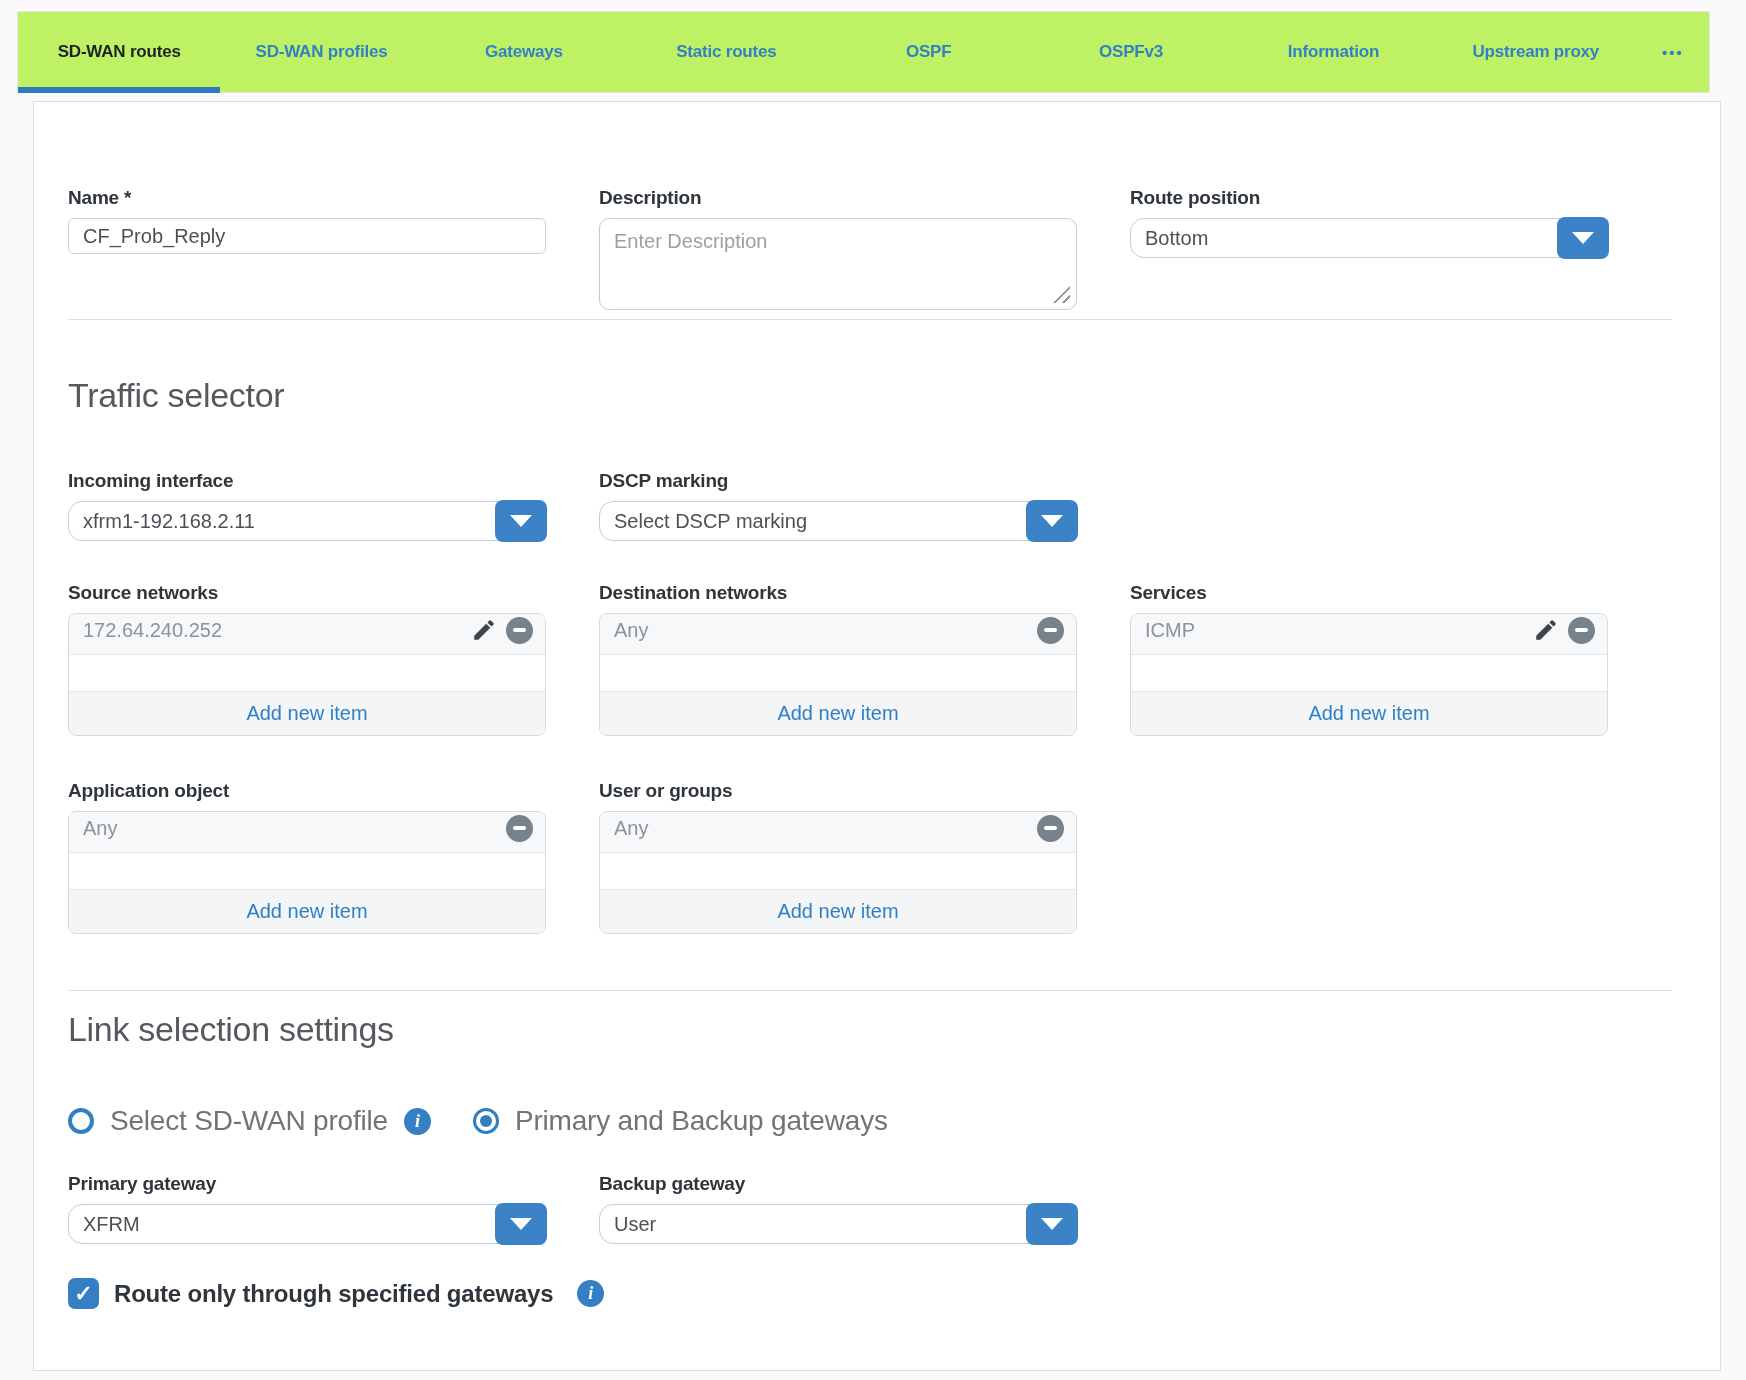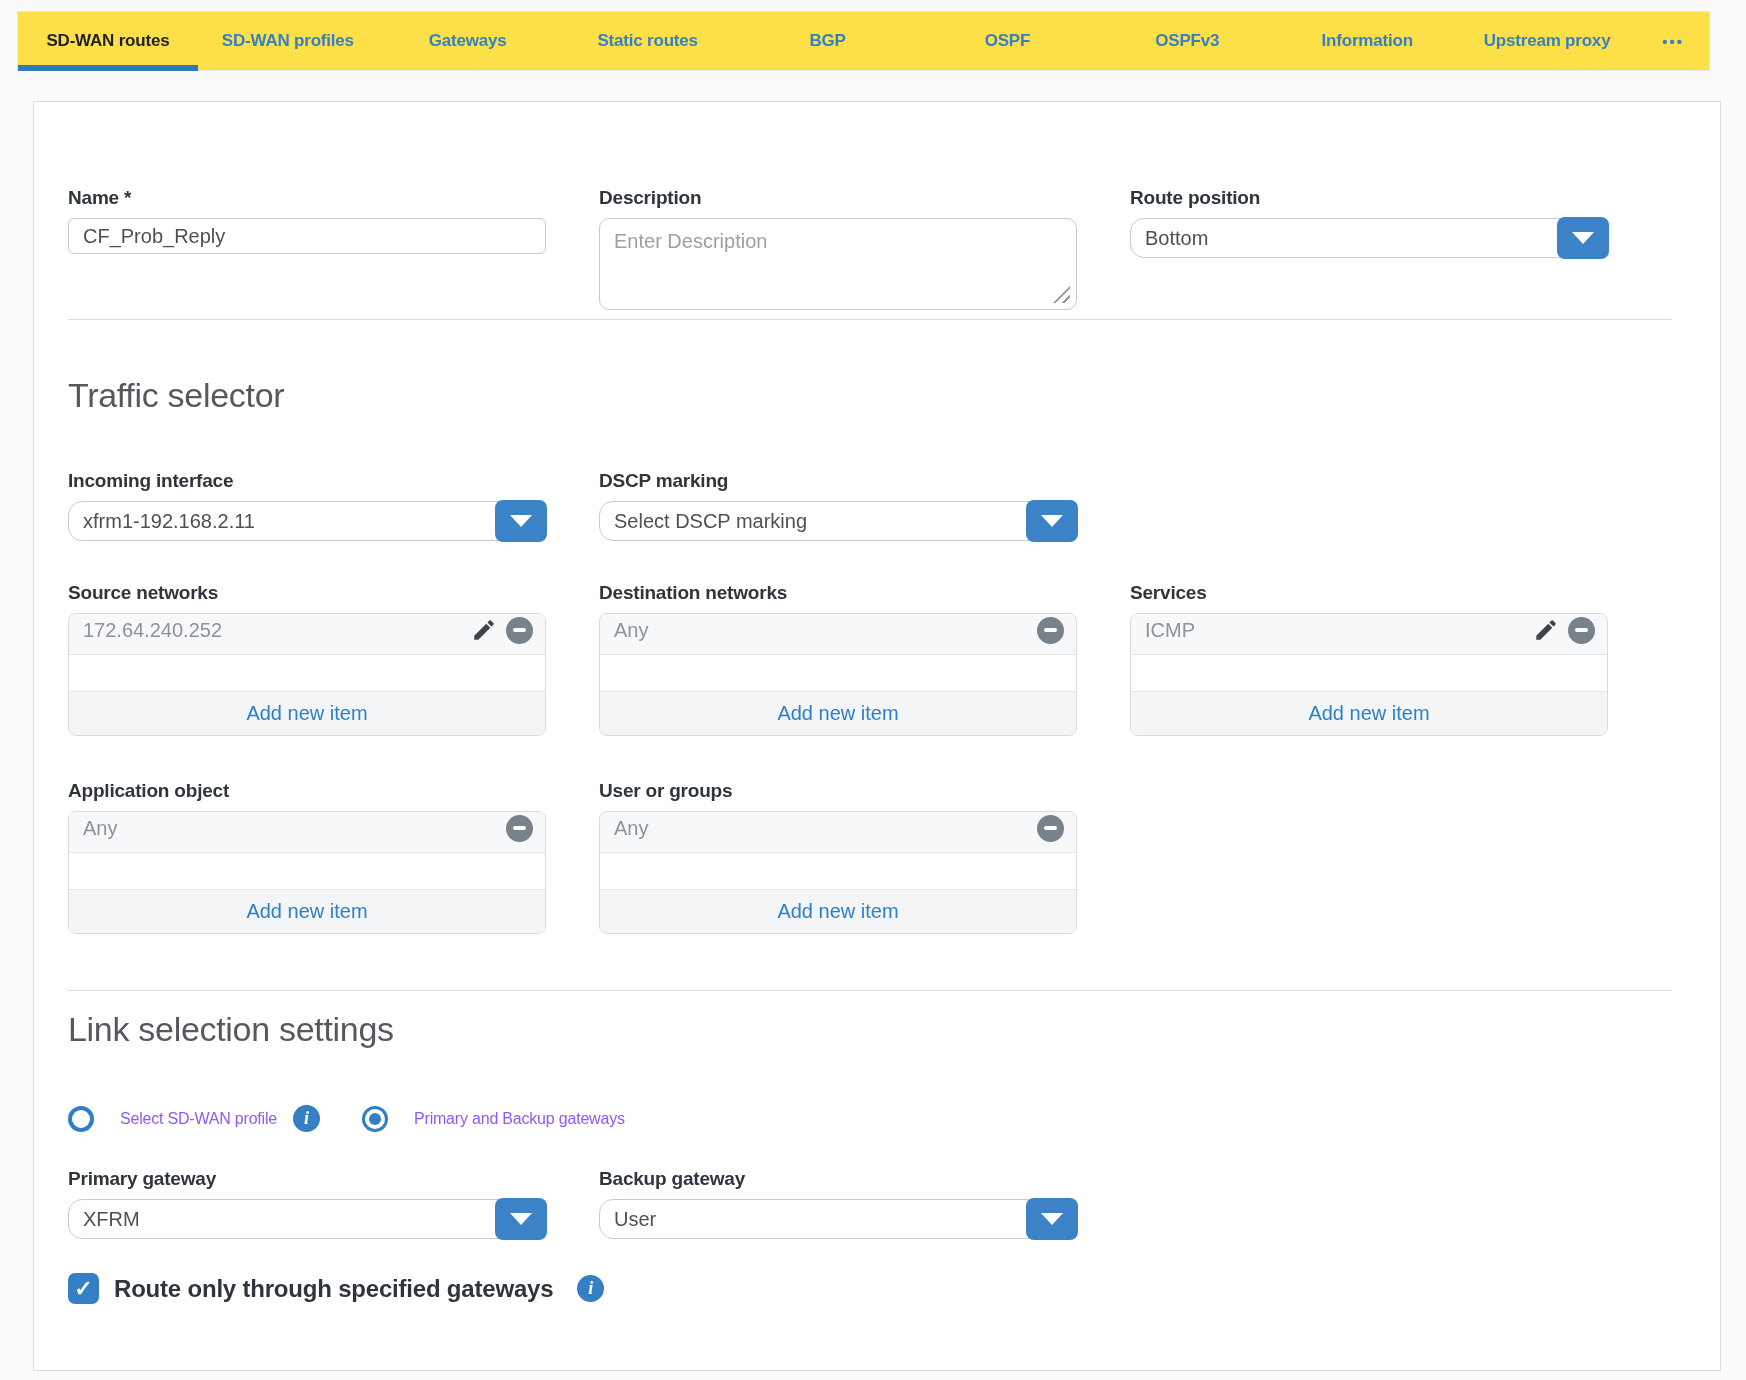--- a/index.html
+++ b/index.html
@@ -7,22 +7,22 @@
   body {
     background:#fafafa;
     font-family:"Liberation Sans", sans-serif;
     position:relative;
     overflow:hidden;
     color:#2f353c;
   }
 
   
   .tabbar {
-    position:absolute; left:17px; top:11px; width:1693px; height:60px;
-    background:#fde047; border:1px solid #e4e5e6;
+    position:absolute; left:17px; top:11px; width:1693px; height:82px;
+    background:#bef264; border:1px solid #e4e5e6;
     display:flex; align-items:stretch;
   }
   .tab {
     flex:1; display:flex; align-items:center; justify-content:center;
     font-size:17px; font-weight:700; color:#3580c4; cursor:pointer;
     position:relative; white-space:nowrap; letter-spacing:-0.2px;
   }
   .tab.active { color:#1e2227; }
   .tab.active::after {
     content:""; position:absolute; left:0; right:0; bottom:-1px; height:6px;
@@ -125,21 +125,21 @@
   .radio-row { margin-top:55px; display:flex; align-items:center; }
   .radio-opt { display:flex; align-items:center; cursor:pointer; }
   .radio {
     width:26px; height:26px; border-radius:50%; border:4px solid #2f7fc1;
     background:#fff; flex:0 0 26px;
   }
   .radio.checked {
     border-width:3px; display:flex; align-items:center; justify-content:center;
   }
   .radio.checked::after { content:""; width:12px; height:12px; border-radius:50%; background:#2f7fc1; }
-  .radio-label { font-size:16px; color:#8b5cf6; margin-left:26px; letter-spacing:-0.2px; }
+  .radio-label { font-size:28px; color:#737373; margin-left:16px; letter-spacing:-0.2px; }
   .info-icon {
     width:27px; height:27px; border-radius:50%; background:#3580c4; color:#fff;
     display:flex; align-items:center; justify-content:center;
     font:italic 700 18px "Liberation Serif", serif; cursor:pointer; flex:0 0 27px;
   }
   .gap-info { margin-left:16px; }
   .gap-opt { margin-left:42px; }
 
   .check-row { margin-top:34px; display:flex; align-items:center; }
   .checkbox {
@@ -151,21 +151,20 @@
   .check-row .info-icon { margin-left:24px; }
 </style>
 </head>
 <body>
 
 <nav class="tabbar">
   <div class="tab active">SD-WAN routes</div>
   <div class="tab">SD-WAN profiles</div>
   <div class="tab">Gateways</div>
   <div class="tab">Static routes</div>
-  <div class="tab">BGP</div>
   <div class="tab">OSPF</div>
   <div class="tab">OSPFv3</div>
   <div class="tab">Information</div>
   <div class="tab">Upstream proxy</div>
   <div class="tab more">•••</div>
 </nav>
 
 <main class="panel">
 
   <div class="grid row1">

